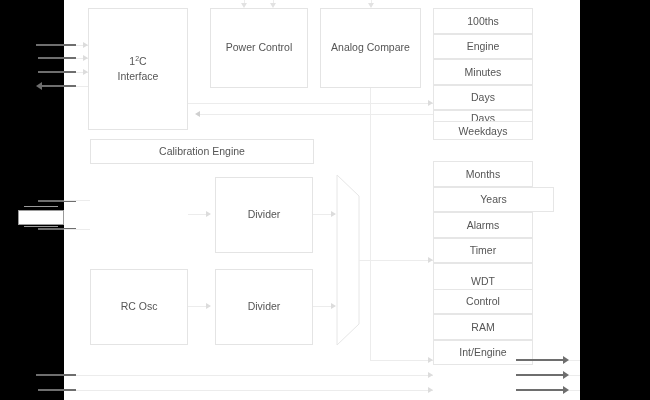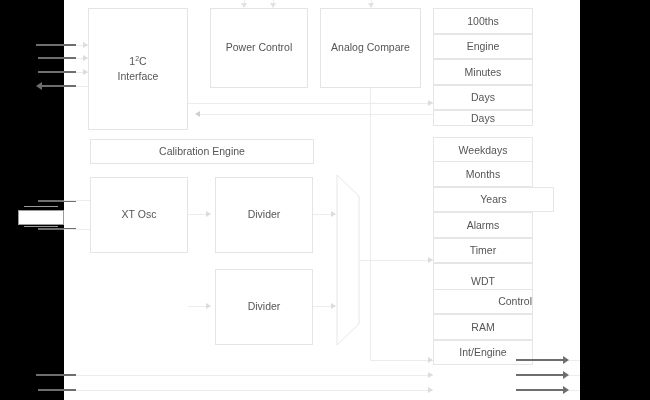--- a/index.html
+++ b/index.html
@@ -78,25 +78,25 @@
     <div class="arrow-r" style="left:364px;top:100px;"></div>
     <div class="h-line" style="left:134px;top:114px;width:235px;"></div>
     <div class="arrow-l" style="left:131px;top:111px;"></div>
 
     <div class="v-line" style="left:306px;top:88px;height:272px;"></div>
 
     <div class="blk" style="left:26px;top:139px;width:224px;height:25px;">
       <span>Calibration Engine</span>
     </div>
 
-    <div class="blk" style="left:26px;top:177px;width:98px;height:76px;">
-      <span>XT Osc</span>
-    </div>
     <div class="blk" style="left:151px;top:177px;width:98px;height:76px;">
       <span>Divider</span>
+    </div>
+    <div class="blk" style="left:26px;top:269px;width:98px;height:76px;">
+      <span>RC Osc</span>
     </div>
     <div class="blk" style="left:151px;top:269px;width:98px;height:76px;">
       <span>Divider</span>
     </div>
 
     <div class="h-line" style="left:124px;top:214px;width:22px;"></div>
     <div class="arrow-r" style="left:142px;top:211px;"></div>
     <div class="h-line" style="left:124px;top:306px;width:22px;"></div>
     <div class="arrow-r" style="left:142px;top:303px;"></div>
 
@@ -129,39 +129,39 @@
         </div>
         <div class="reg" style="left: 369px; top: 59px; width: 100px; height: 25.5px;">
           <span>Minutes</span>
         </div>
         <div class="reg" style="left: 369px; top: 84.5px; width: 100px; height: 25.5px;">
           <span>Days</span>
         </div>
         <div class="reg" style="left: 369px; top: 110px; width: 100px; height: 16px;">
           <span>Days</span>
         </div>
-        <div class="reg" style="left: 369px; top: 137px; width: 100px; height: 26px; justify-content: center;">
+        <div class="reg" style="left: 369px; top: 121px; width: 100px; height: 19px; justify-content: center;">
           <span>Weekdays</span>
         </div>
         <div class="reg" style="left: 369px; top: 161px; width: 100px; height: 25.5px;">
           <span>Months</span>
         </div>
         <div class="reg" style="left: 369px; top: 186.5px; width: 121px; height: 25.5px;">
           <span>Years</span>
         </div>
         <div class="reg" style="left: 369px; top: 212px; width: 100px; height: 25.5px;">
           <span>Alarms</span>
         </div>
         <div class="reg" style="left: 369px; top: 237.5px; width: 100px; height: 25.5px;">
           <span>Timer</span>
         </div>
         <div class="reg" style="left: 369px; top: 263px; width: 100px; height: 35px;">
           <span>WDT</span>
         </div>
-        <div class="reg" style="left: 369px; top: 288.5px; width: 100px; height: 25.5px; justify-content: flex-end;">
+        <div class="reg" style="left: 369px; top: 288.5px; width: 100px; height: 25.5px;">
           <span>Control</span>
         </div>
         <div class="reg" style="left: 369px; top: 314px; width: 100px; height: 25.5px;">
           <span>RAM</span>
         </div>
         <div class="reg" style="left: 369px; top: 339.5px; width: 100px; height: 25.5px;">
           <span>Int/Engine</span>
         </div>
       </div>
 

